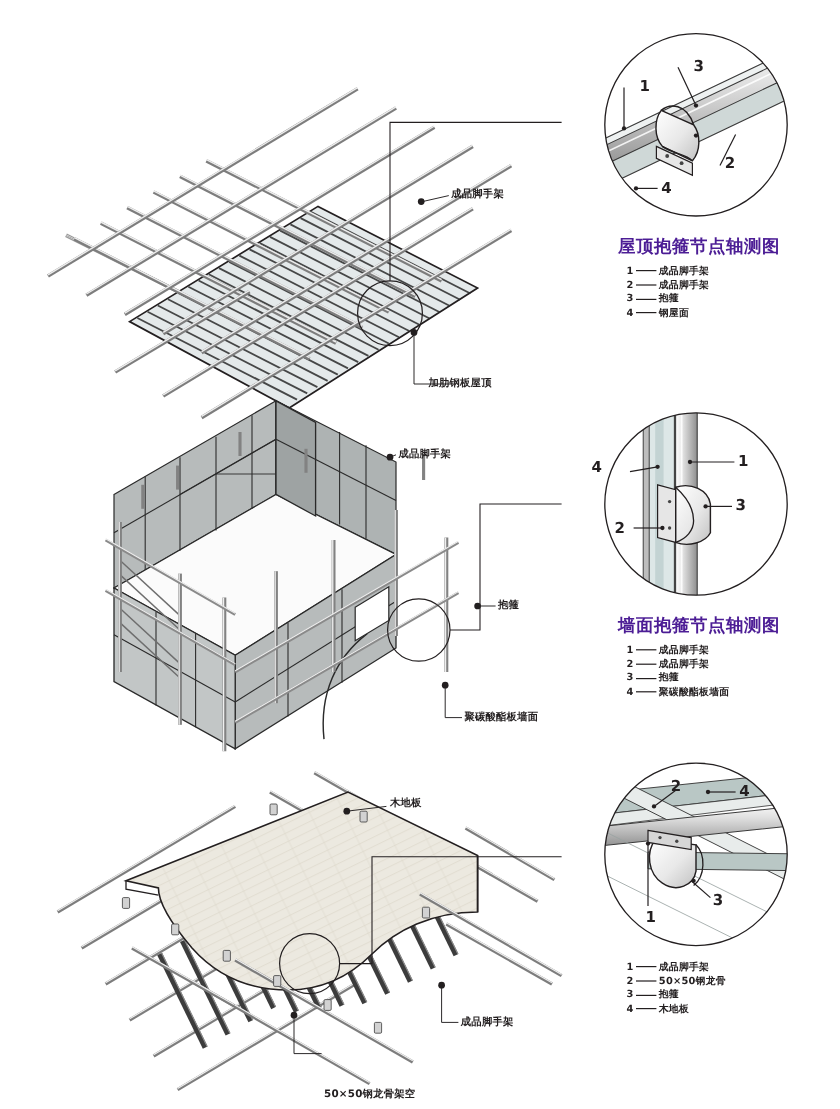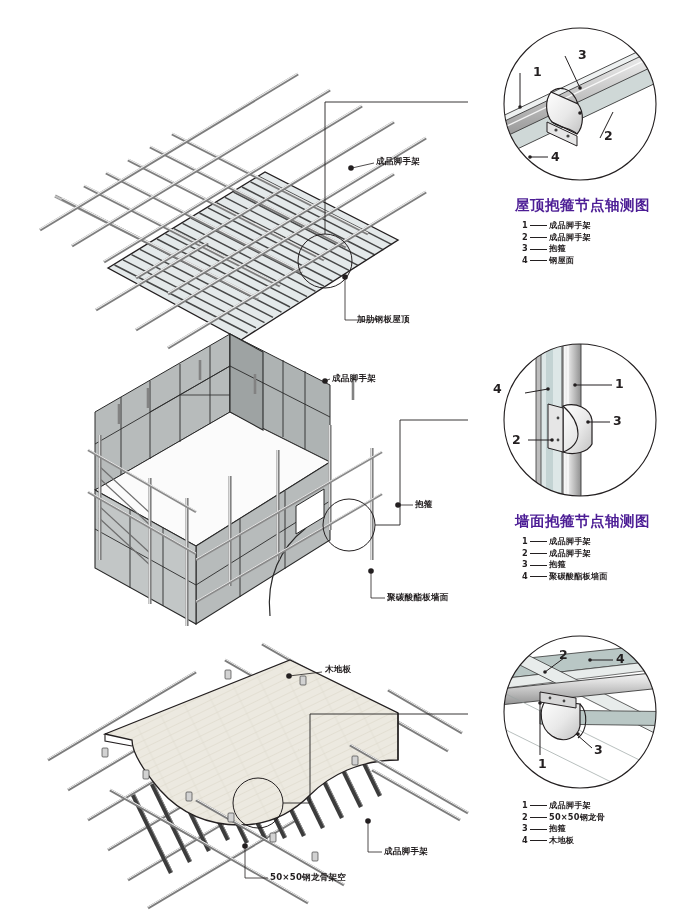--- a/index.html
+++ b/index.html
@@ -703,15 +703,15 @@
 
   <span class="callout-label" style="left:376px; top:156px;">成品脚手架</span>
   <span class="callout-label" style="left:357px; top:314px;">加肋钢板屋顶</span>
 
   <span class="callout-label" style="left:332px; top:373px;">成品脚手架</span>
   <span class="callout-label" style="left:415px; top:499px;">抱箍</span>
   <span class="callout-label" style="left:387px; top:592px;">聚碳酸酯板墙面</span>
 
   <span class="callout-label" style="left:325px; top:664px;">木地板</span>
   <span class="callout-label" style="left:384px; top:846px;">成品脚手架</span>
-  <span class="callout-label" style="left:270px; top:872px;">50×50钢龙骨架空</span>
+  <span class="callout-label" style="left:270px; top:906px;">50×50钢龙骨架空</span>
 
 </div>
 
 </body></html>

